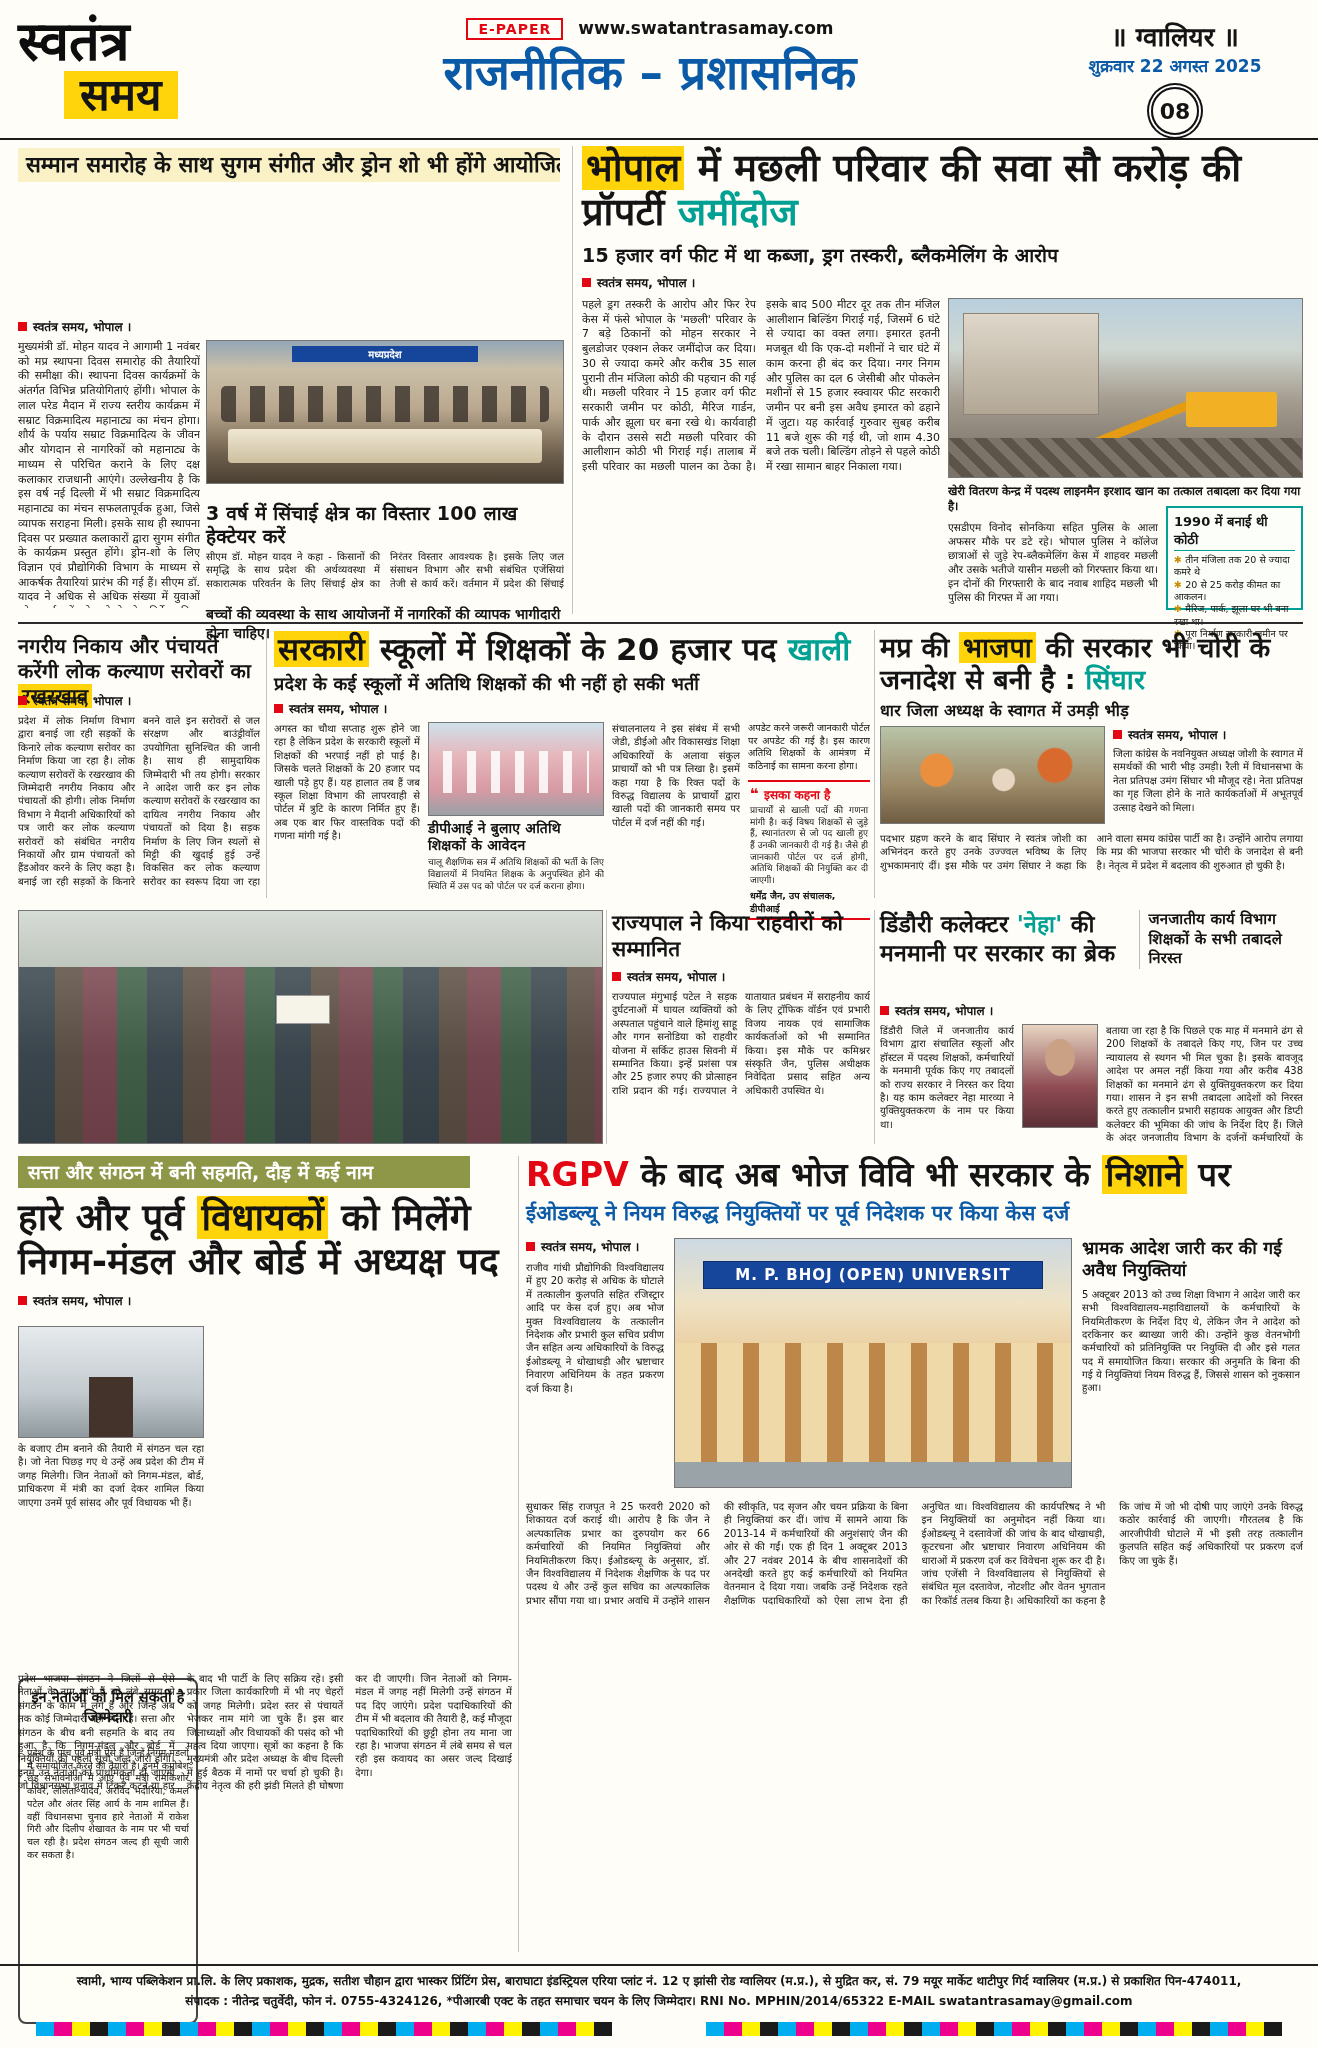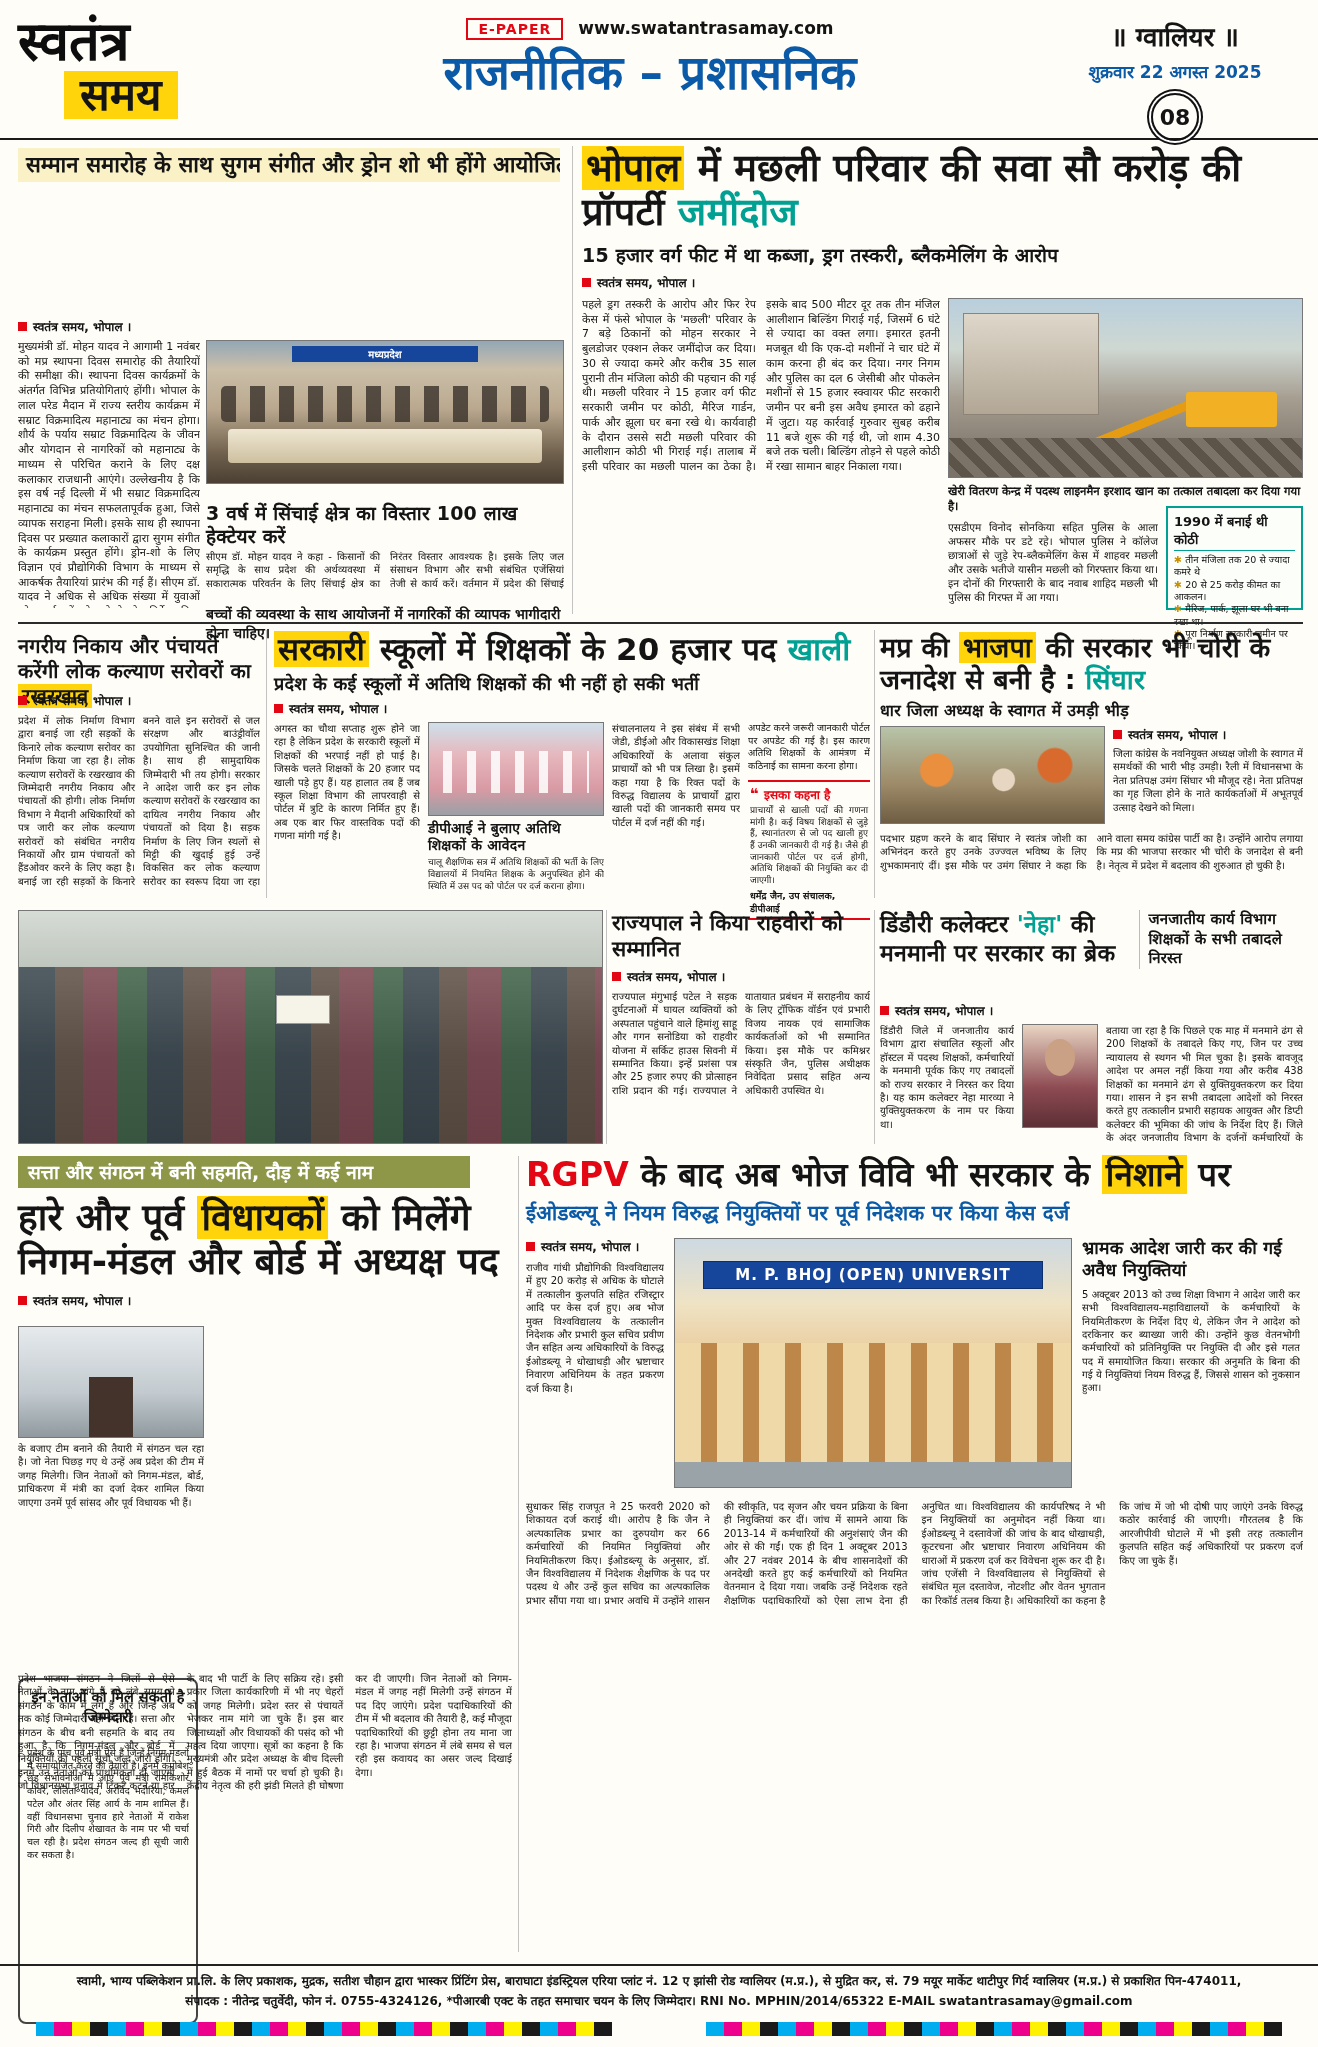--- a/index.html
+++ b/index.html
@@ -24,21 +24,21 @@
   .hrule{position:absolute;border-top:2px solid #2b2b2b;}
   
   .masthead{position:absolute;left:0;top:0;width:1318px;height:138px;border-bottom:2px solid #1b1b1b;}
   .logo1{font-size:54px;font-weight:800;line-height:1.02;color:#0d0d0d;}
   .logo2{display:inline-block;background:#ffd40a;font-size:44px;font-weight:800;line-height:1.05;
          padding:1px 16px;margin-left:46px;margin-top:2px;}
   .epaper{color:#e30613;border:2px solid #e30613;font-weight:800;font-size:14px;padding:1px 10px;letter-spacing:1px;}
   .website{font-weight:700;font-size:17px;margin-left:10px;}
   .section-title{margin-top:10px;font-size:47px;font-weight:800;color:#0a5aa8;line-height:1.05;}
   .city{font-size:26px;font-weight:800;}
-  .mdate{font-size:17px;font-weight:700;color:#0a5aa8;margin-top:6px;}
+  .mdate{font-size:17px;font-weight:700;color:#0a5aa8;}
   .pageno{width:44px;height:44px;margin:10px auto 0;border:2px solid #111;border-radius:50%;
           box-shadow:0 0 0 2px #fff,0 0 0 4px #111;display:flex;align-items:center;justify-content:center;
           font-size:22px;font-weight:800;}
   
   .kothi{border:2px solid #00a093;padding:4px 6px;box-sizing:border-box;background:#fcfef9;}
   .kothi-title{font-size:13px;font-weight:800;border-bottom:1px solid #00a093;padding-bottom:2px;margin-bottom:3px;}
   .kothi-item{font-size:9.5px;line-height:1.3;}
   .kothi-item::before{content:"✱ ";color:#c98f00;font-weight:700;}
   
   .quotebox{border-top:2px solid #e30613;border-bottom:2px solid #e30613;padding:3px 2px;margin-top:4px;}

